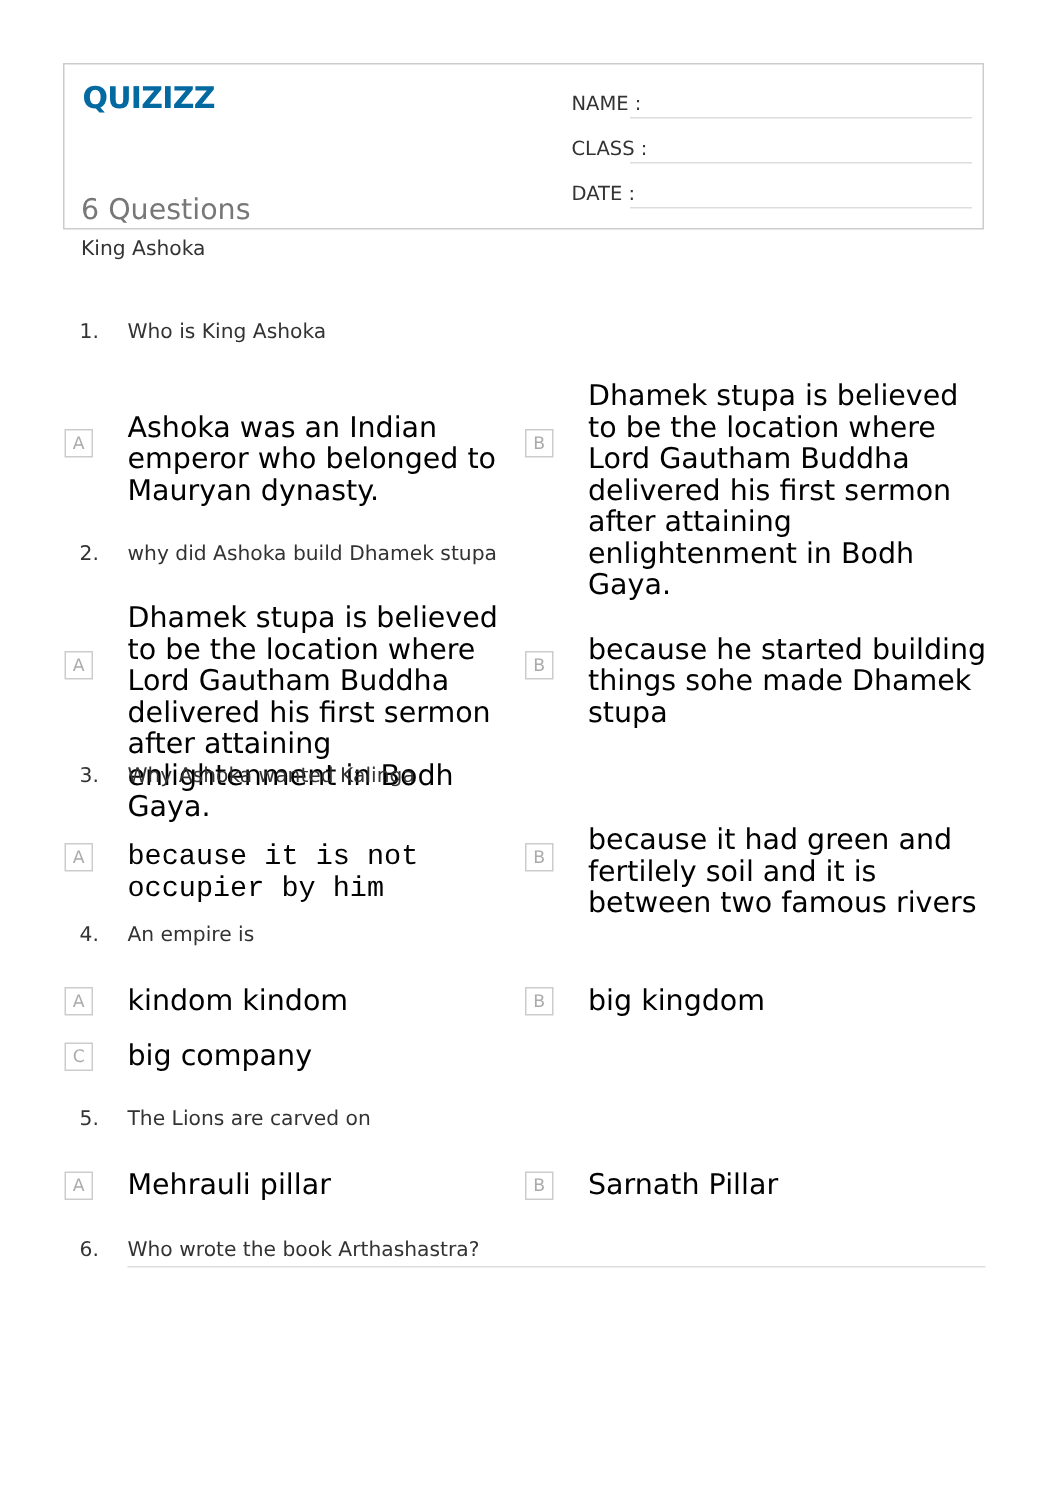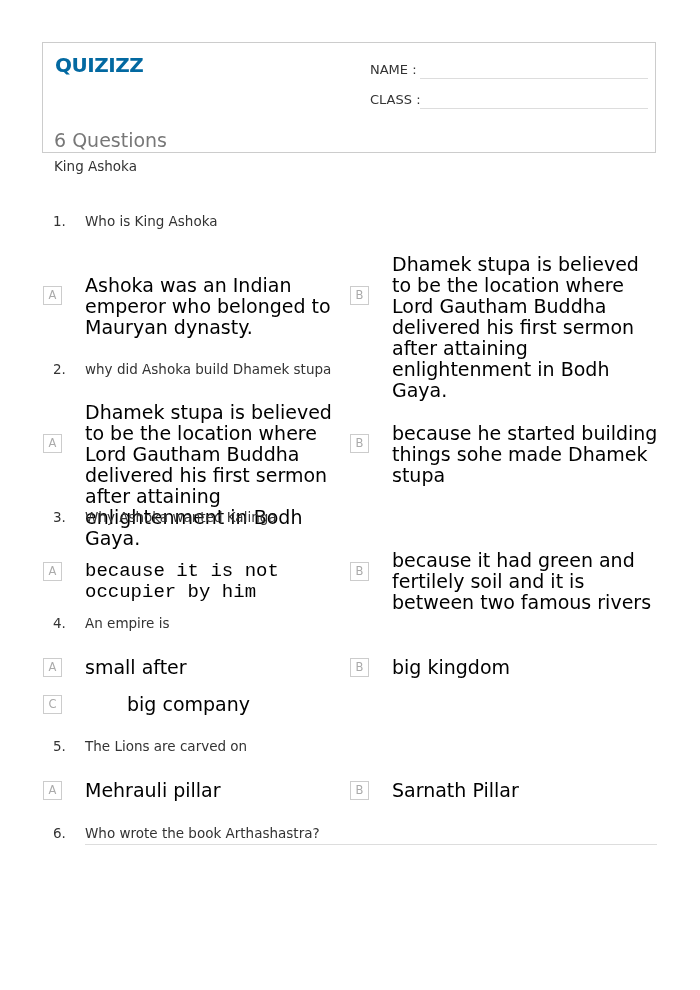--- a/index.html
+++ b/index.html
@@ -20,21 +20,21 @@
     .quiz-title {
       position: absolute; left: 11px; top: 67px; font-size: 13.5px; color: #333; margin-top: 48px;
     }
     .quiz-count {
       position: absolute; left: 11px; top: 86px; font-size: 19px; color: #777;
     }
     .field {
       position: absolute; left: 327px; width: 278px; height: 20px;
       font-size: 13px; color: #333;
     }
-    .field-label { position: absolute; left: 0; bottom: 2px; text-align: center; }
+    .field-label { position: absolute; left: 11px; bottom: 2px; text-align: center; }
     .field-line {
       position: absolute; left: 50px; right: 0; bottom: 0;
       border-bottom: 1px solid #dddddd;
     }
     .q {
       position: absolute; left: 0; width: 700px; font-size: 13.5px; color: #333;
     }
     .q-num { position: absolute; left: 53px; }
     .q-text { position: absolute; left: 85px; }
     .opt-box {
@@ -59,20 +59,24 @@
   <div class="quiz-count">6 Questions</div>
 
   <div class="field" style="top:16px;">
     <span class="field-label">NAME :</span>
     <span class="field-line"></span>
   </div>
   <div class="field" style="top:46px;">
     <span class="field-label">CLASS :</span>
     <span class="field-line"></span>
   </div>
+  <div class="field" style="top:76px;">
+    <span class="field-label">DATE  :</span>
+    <span class="field-line"></span>
+  </div>
 </div>
 
 <div class="q" style="top:213px;">
   <span class="q-num">1.</span>
   <span class="q-text">Who is King Ashoka</span>
 </div>
 <div class="opt-box" style="left:43px; top:286px;">A</div>
 <div class="opt-text" style="left:85px; top:275px; width:250px;">Ashoka was an Indian emperor who belonged to Mauryan dynasty.</div>
 <div class="opt-box" style="left:350px; top:286px;">B</div>
 <div class="opt-text" style="left:392px; top:254px; width:268px;">Dhamek stupa is believed to be the location where Lord Gautham Buddha delivered his first sermon after attaining enlightenment in Bodh Gaya.</div>
@@ -93,25 +97,25 @@
 <div class="opt-box" style="left:43px; top:562px;">A</div>
 <div class="opt-text" style="left:85px; top:561px; width:260px;font-family:Liberation Mono, monospace;">because it is not occupier by him</div>
 <div class="opt-box" style="left:350px; top:562px;">B</div>
 <div class="opt-text" style="left:392px; top:550px; width:268px;">because it had green and fertilely soil and it is between two famous rivers</div>
 
 <div class="q" style="top:615px;">
   <span class="q-num">4.</span>
   <span class="q-text">An empire is</span>
 </div>
 <div class="opt-box" style="left:43px; top:658px;">A</div>
-<div class="opt-text" style="left:85px; top:657px; width:260px;">small after</div>
+<div class="opt-text" style="left:85px; top:657px; width:260px;">kindom kindom</div>
 <div class="opt-box" style="left:350px; top:658px;">B</div>
 <div class="opt-text" style="left:392px; top:657px; width:268px;">big kingdom</div>
 <div class="opt-box" style="left:43px; top:695px;">C</div>
-<div class="opt-text" style="left:85px; top:694px; width:260px;margin-left:42px;">big company</div>
+<div class="opt-text" style="left:85px; top:694px; width:260px;">big company</div>
 
 <div class="q" style="top:738px;">
   <span class="q-num">5.</span>
   <span class="q-text">The Lions are carved on</span>
 </div>
 <div class="opt-box" style="left:43px; top:781px;">A</div>
 <div class="opt-text" style="left:85px; top:780px; width:260px;">Mehrauli pillar</div>
 <div class="opt-box" style="left:350px; top:781px;">B</div>
 <div class="opt-text" style="left:392px; top:780px; width:268px;">Sarnath Pillar</div>
 

